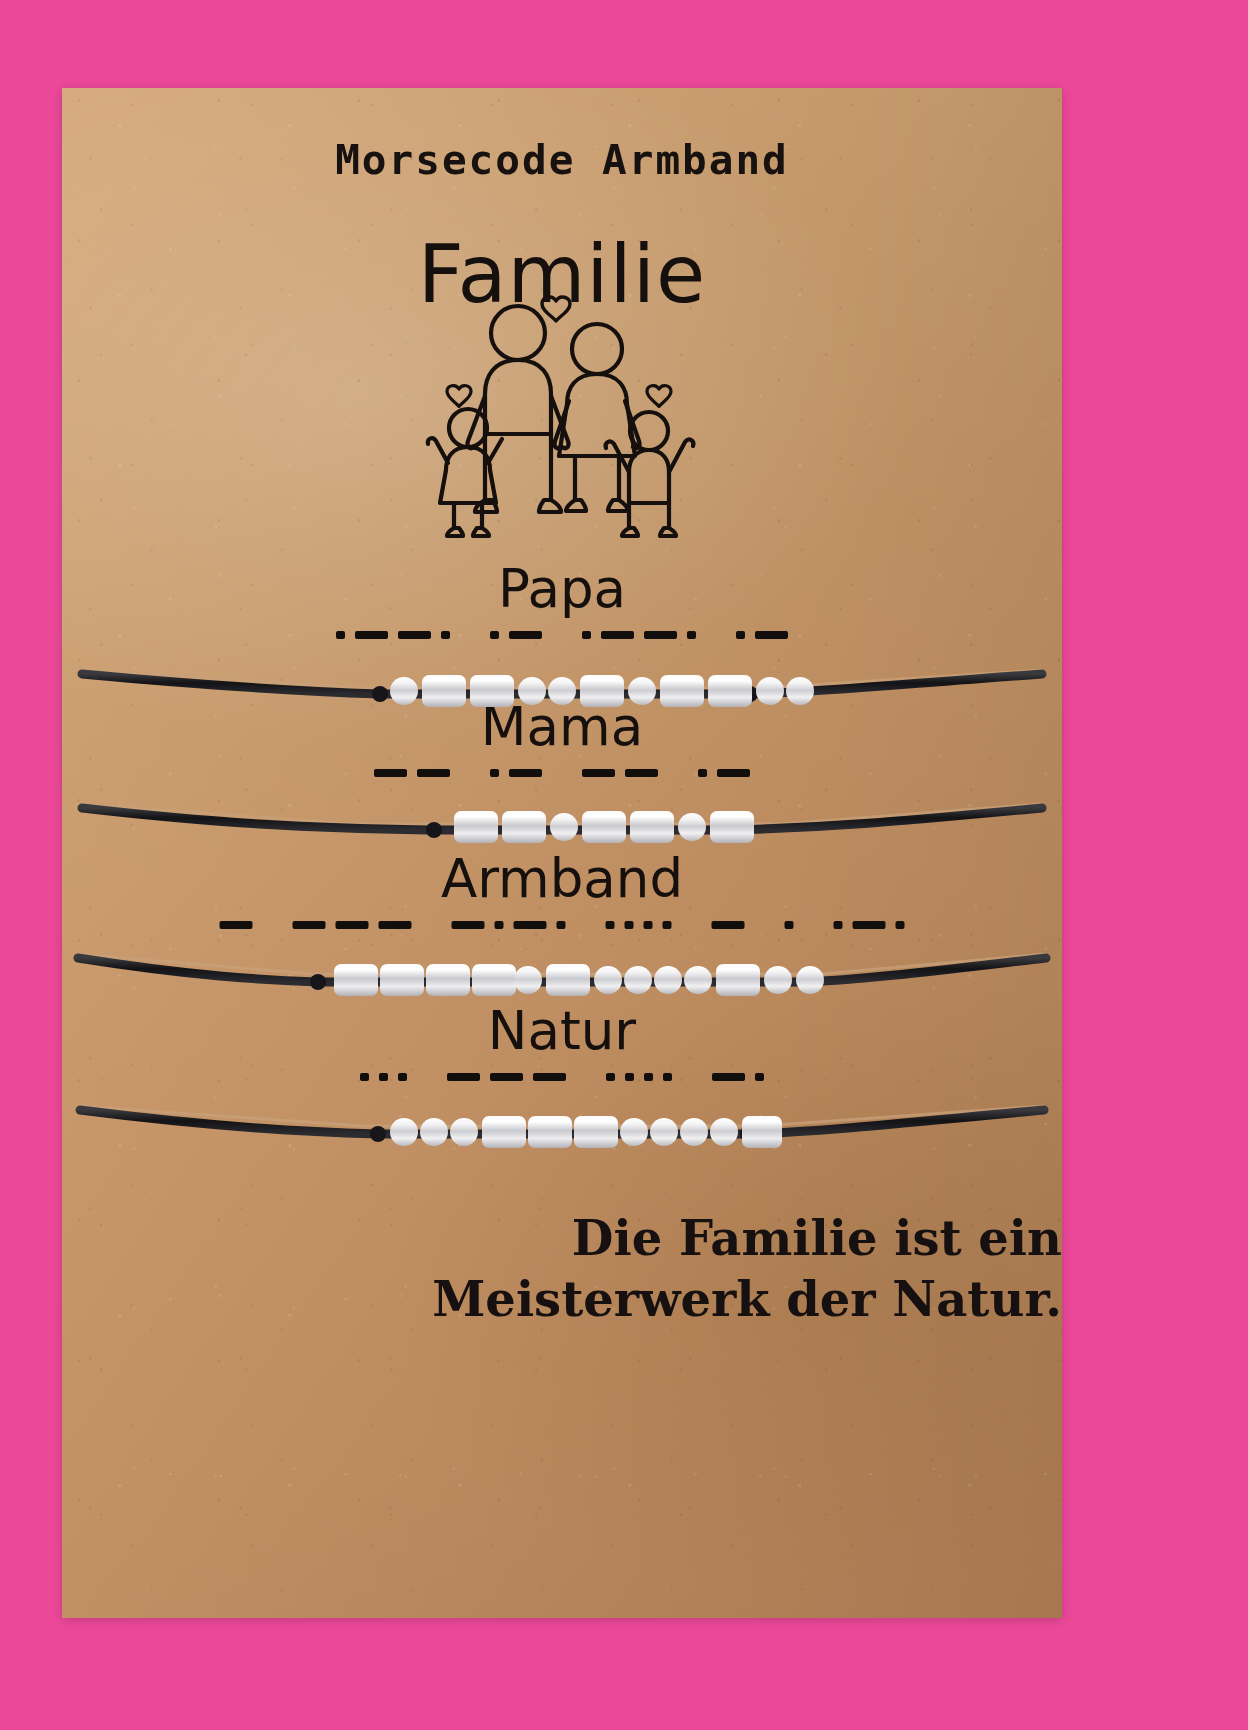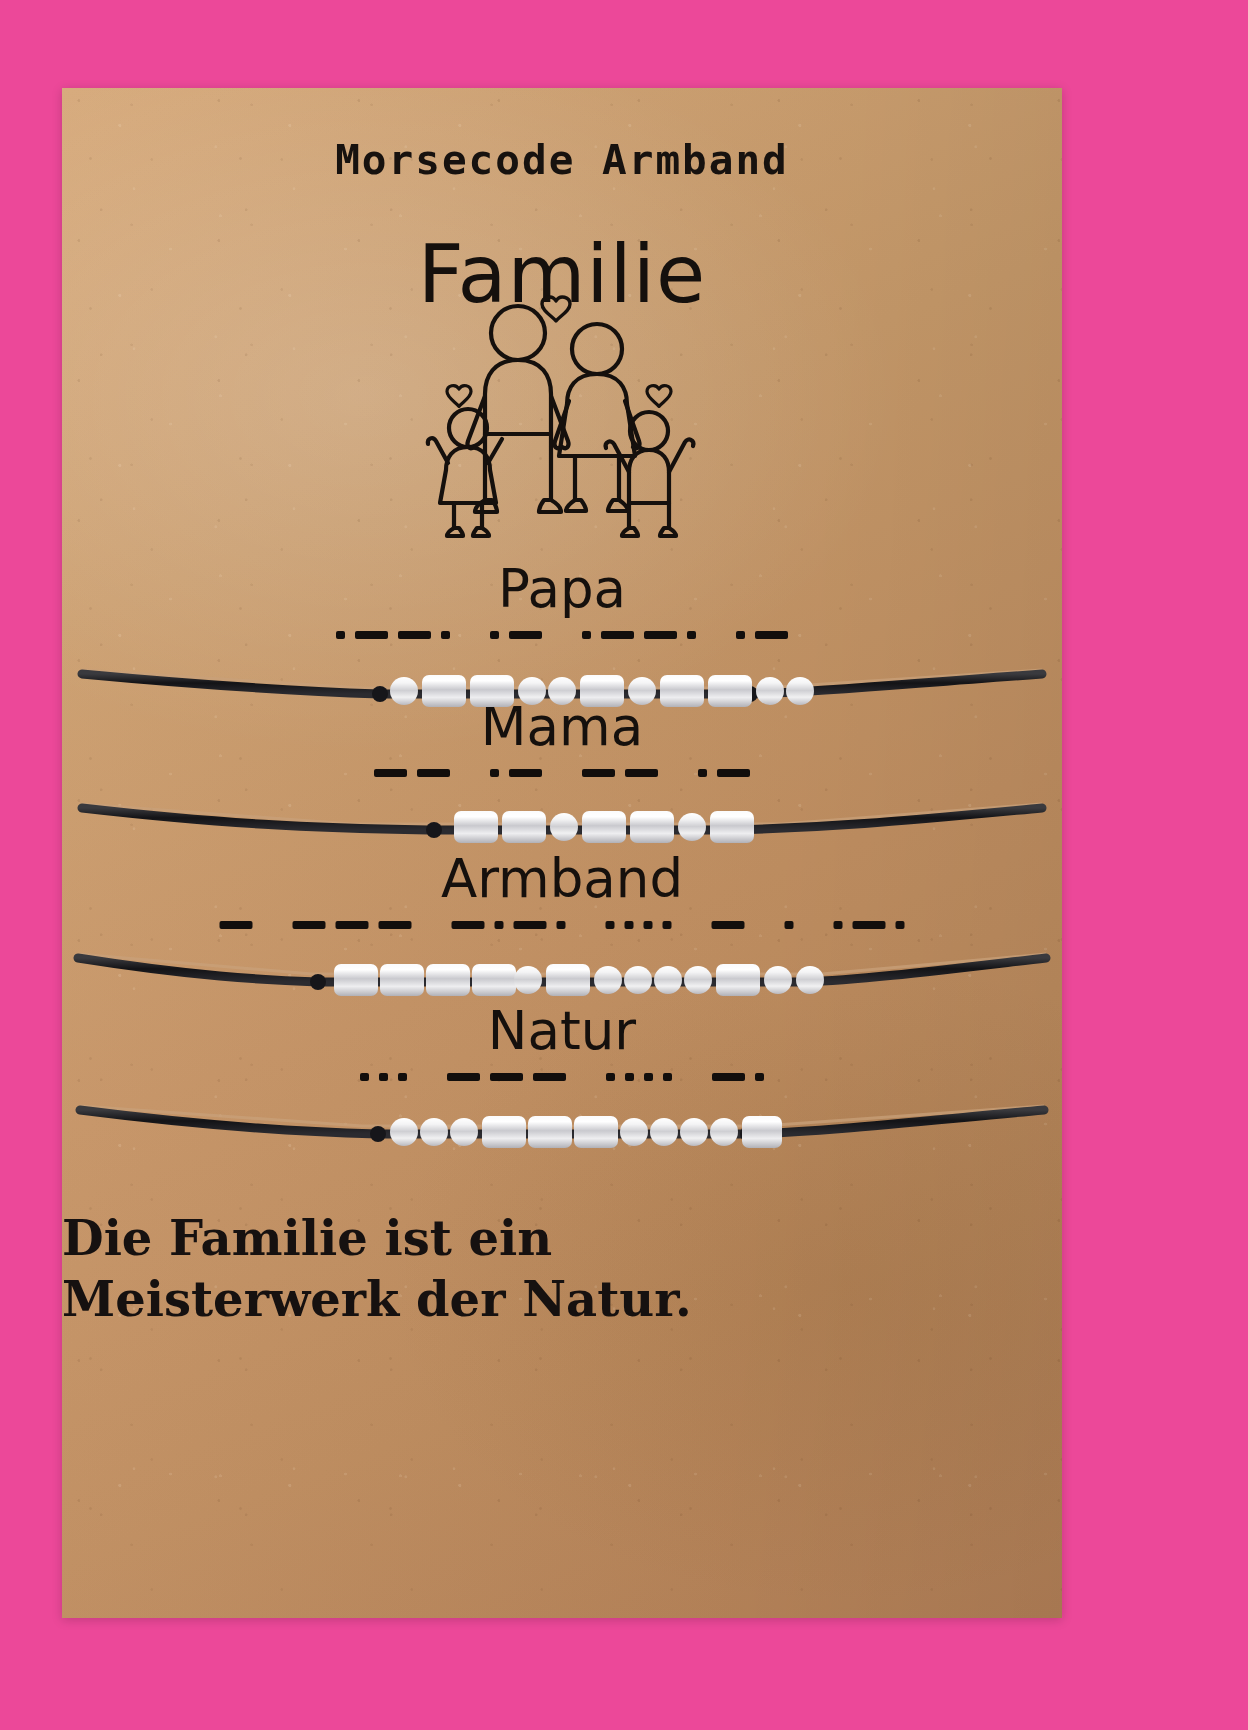--- a/index.html
+++ b/index.html
@@ -165,21 +165,21 @@
     width: 100%;
     height: 76px;
   }
 
   
   .quote {
     position: absolute;
     top: 1120px;
     left: 0;
     width: 100%;
-    text-align: left;
+    text-align: right;
     font-family: "DejaVu Serif", serif;
     font-size: 48px;
     line-height: 1.28;
     color: #161110;
     font-weight: 700;
   }
 </style>
 </head>
 <body>
 

